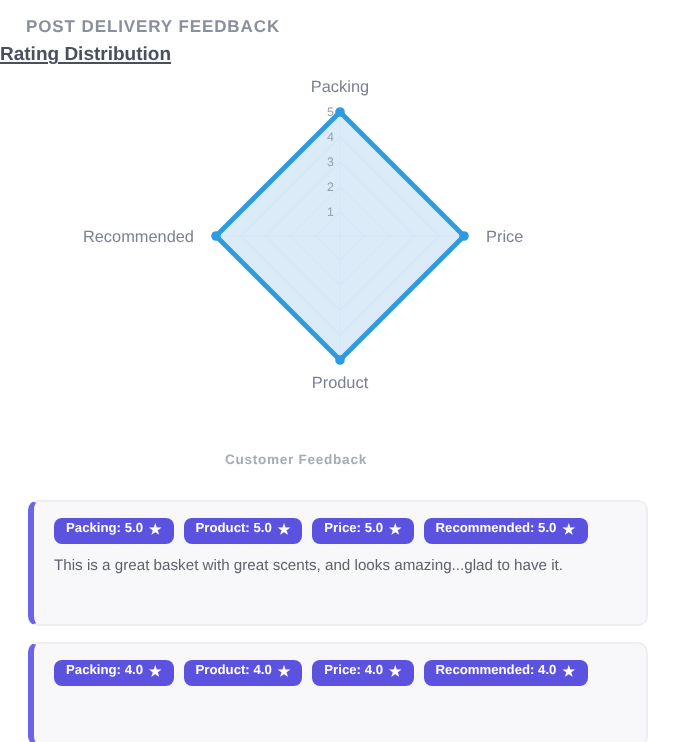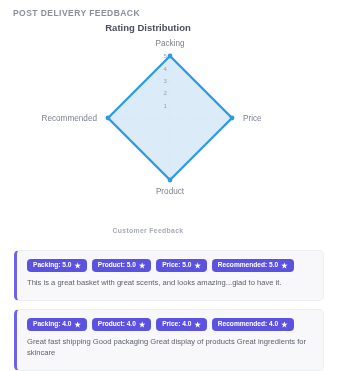--- a/index.html
+++ b/index.html
@@ -12,22 +12,22 @@
   .page { position: relative; width: 296px; height: 371px; background: #ffffff; }
 
   .section-title {
     position: absolute; left: 13px; top: 8px;
     font-size: 8.5px; letter-spacing: 0.45px;
     color: #8a8f9c; font-weight: 600;
   }
 
   .chart-title {
     position: absolute; left: 0; right: 0; top: 22px;
-    text-align: center;
-    font-size: 9.5px; font-weight: 700; color: #4a4f5c;
+    text-align: left;
+    font-size: 9.5px; font-weight: 700; color: #4a4f5c; text-decoration: underline;
   }
 
   .chart-wrap { position: absolute; left: 0; top: 23px; width: 338px; height: 180px; }
   .chart-svg { display: block; width: 338px; height: 180px; }
 
   .axis-label {
     font-family: "Liberation Sans", sans-serif;
     font-size: 8.2px; fill: #7c8190;
   }
   .tick-label {
@@ -42,21 +42,21 @@
   }
 
   .cards { position: absolute; left: 14px; top: 250px; width: 310px; }
 
   .fb-card {
     position: relative;
     background: #f8f8fa;
     border: 1px solid #eceef2;
     border-left: 3px solid #6b63e8;
     border-radius: 5px;
-    padding: 8px 9px 12px 10px;
+    padding: 8px 9px 24px 10px;
     margin-bottom: 8px;
   }
 
   .badges { display: flex; flex-wrap: nowrap; gap: 5px; margin-bottom: 5px; }
 
   .badge {
     background: #5c52e0;
     color: #ffffff;
     font-size: 6.6px;
     font-weight: 600;
@@ -159,17 +159,16 @@
           </span>
           <span class="badge">
             <span>Price: 4.0</span>
             <span class="star">★</span>
           </span>
           <span class="badge">
             <span>Recommended: 4.0</span>
             <span class="star">★</span>
           </span>
         </div>
-        <div class="fb-text">Great fast shipping Good packaging Great display of products Great ingredients for skincare</div>
       </div>
     </div>
 
 </div>
 
 </body></html>

